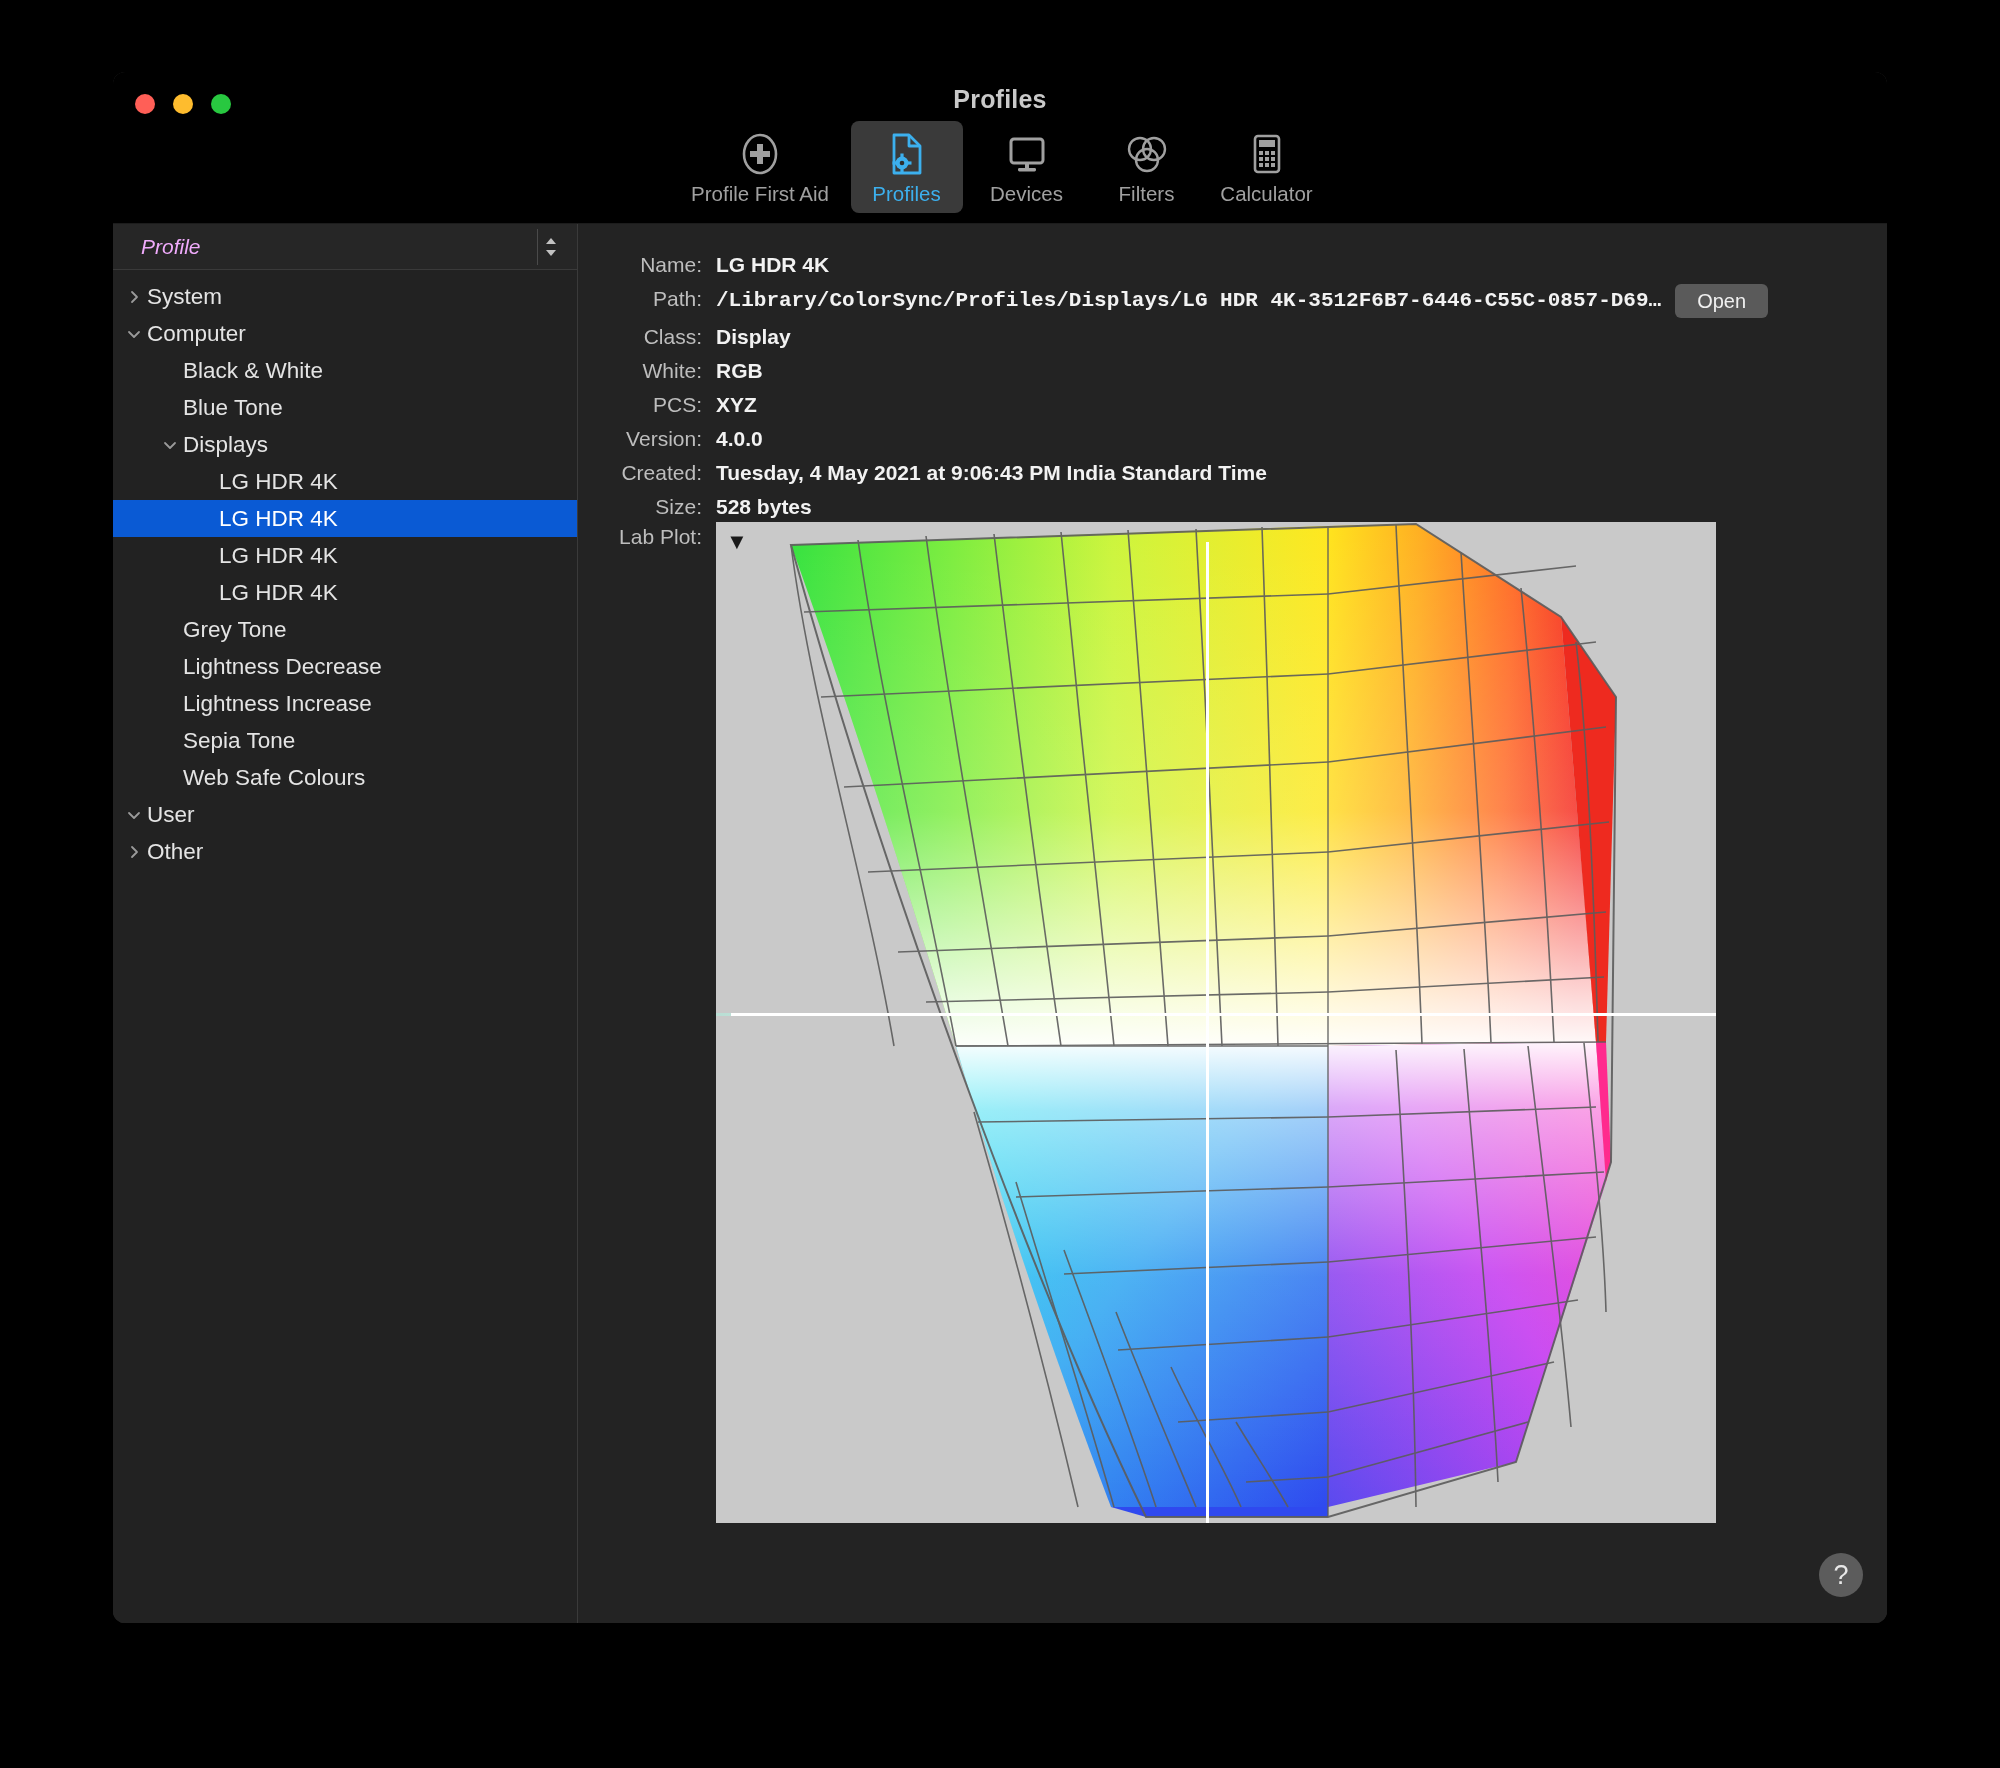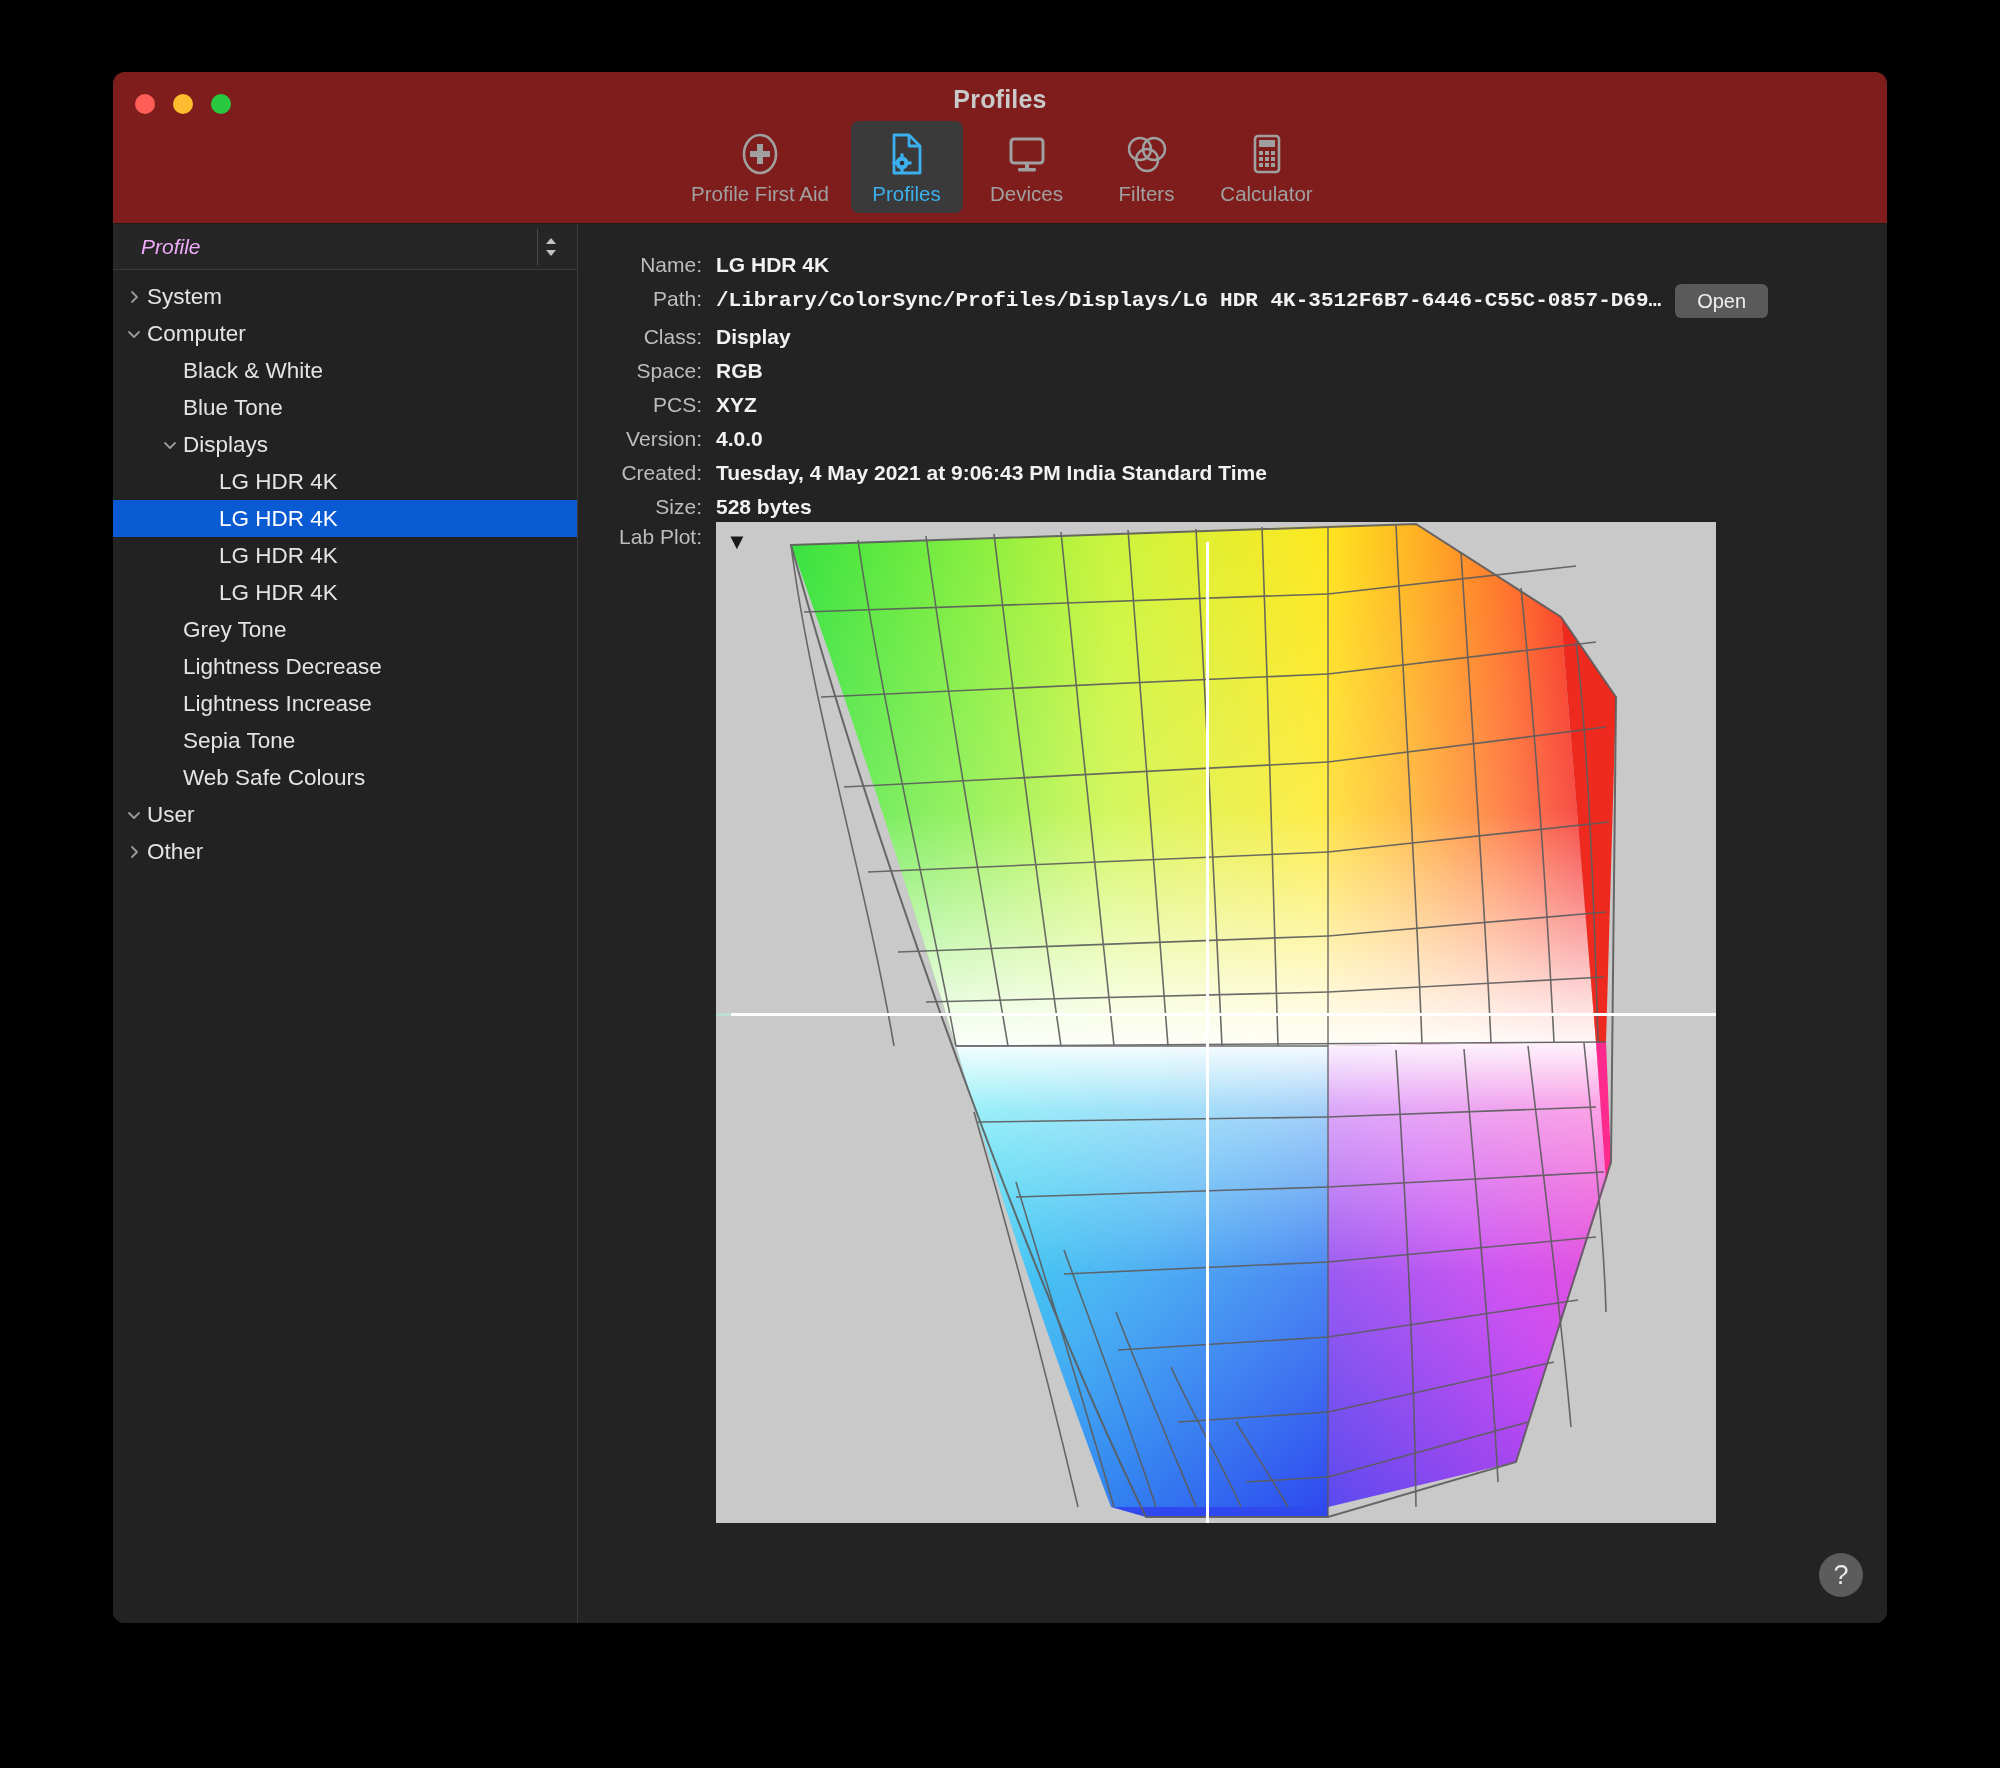--- a/index.html
+++ b/index.html
@@ -20,21 +20,21 @@
     box-shadow: 0 14px 44px rgba(0,0,0,0.75);
     overflow: hidden;
     display: flex;
     flex-direction: column;
   }
 
   
   .titlebar {
     position: relative;
     height: 152px;
-    background: #7f1d1d;
+    background: #000000;
     flex: 0 0 auto;
     border-bottom: 1px solid #1c1c1c;
   }
   .traffic {
     position: absolute;
     left: 22px; top: 22px;
     display: flex;
     gap: 18px;
   }
   .light { width: 20px; height: 20px; border-radius: 50%; }
@@ -410,21 +410,21 @@
 
         <div class="m-label">Path:</div>
         <div class="m-value path-row">
           <span class="path-text">/Library/ColorSync/Profiles/Displays/LG HDR 4K-3512F6B7-6446-C55C-0857-D69…</span>
           <button class="open-btn">Open</button>
         </div>
 
         <div class="m-label">Class:</div>
         <div class="m-value">Display</div>
 
-        <div class="m-label">Space:</div>
+        <div class="m-label">White:</div>
         <div class="m-value">RGB</div>
 
         <div class="m-label">PCS:</div>
         <div class="m-value">XYZ</div>
 
         <div class="m-label">Version:</div>
         <div class="m-value">4.0.0</div>
 
         <div class="m-label">Created:</div>
         <div class="m-value">Tuesday, 4 May 2021 at 9:06:43 PM India Standard Time</div>

